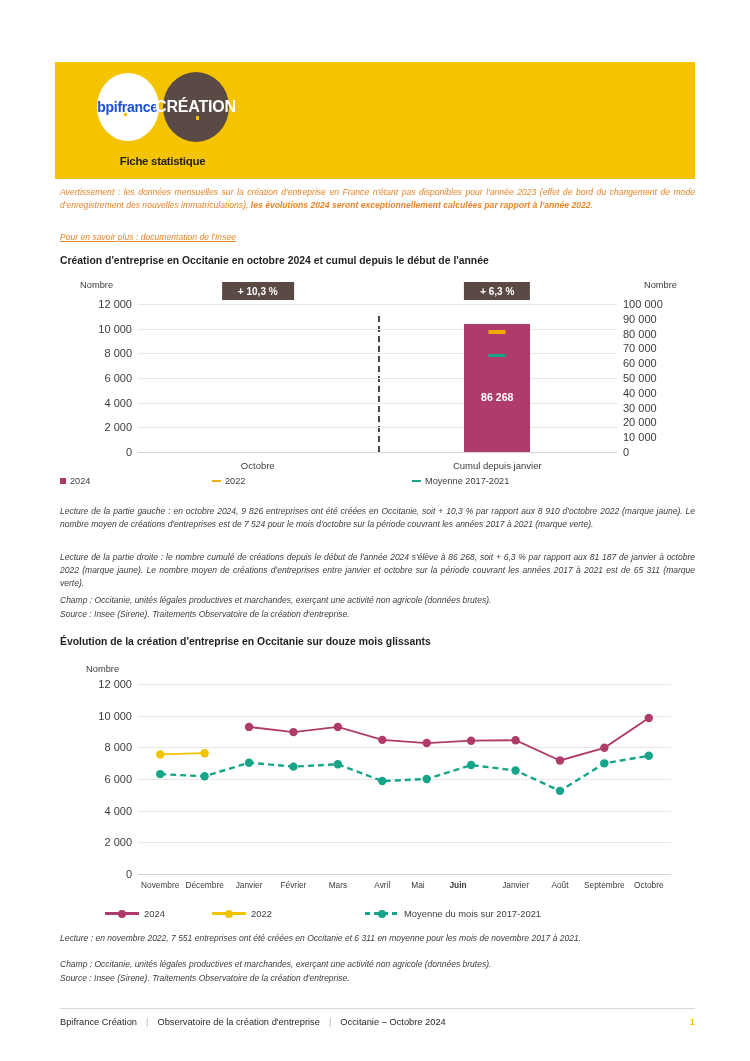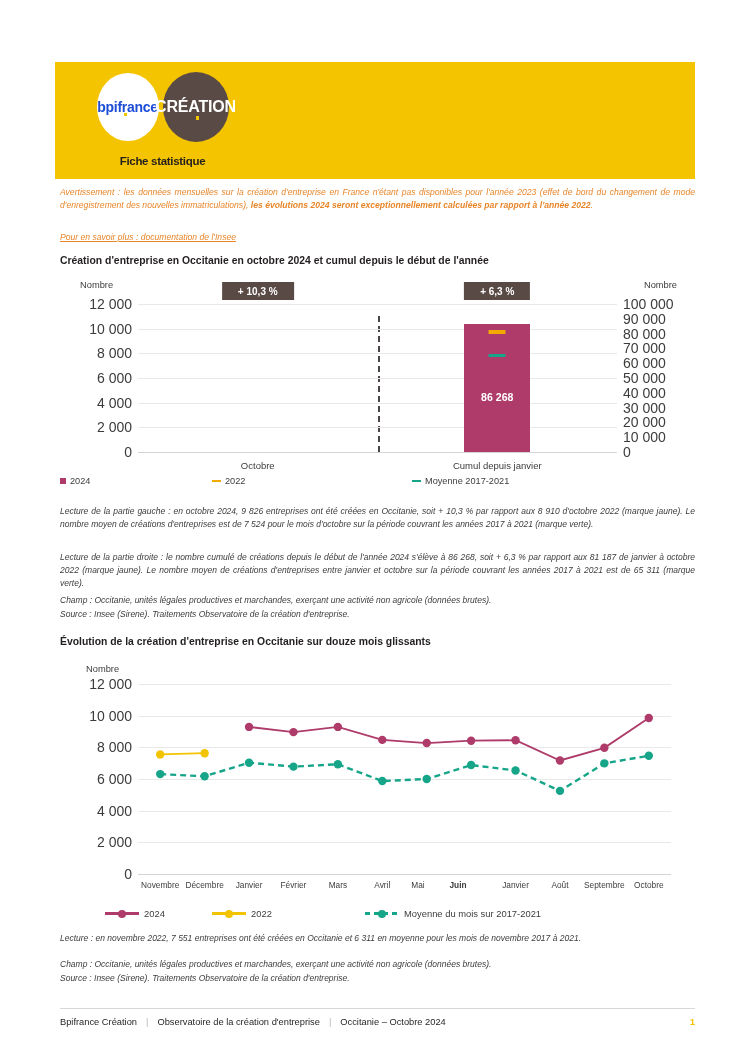--- a/index.html
+++ b/index.html
@@ -92,21 +92,21 @@
   .c1-ylabel-l { left: 20px; }
   .c1-ylabel-r { right: 18px; }
   .c1-plot {
     position: absolute; left: 78px; right: 78px; top: 24px; height: 148px;
   }
   .gridline {
     position: absolute; left: 0; right: 0; height: 1px; background: #e8e8e8;
   }
   .gridline.base { background: #d4d4d4; }
   .tick-l, .tick-r {
-    position: absolute; font-size: 14px; color: #3c3c3b; white-space: nowrap;
+    position: absolute; font-size: 11px; color: #3c3c3b; white-space: nowrap;
   }
   .tick-l { right: calc(100% + 6px); transform: translateY(-50%); }
   .tick-r { left: calc(100% + 6px); transform: translateY(-50%); }
   .divider-dash {
     position: absolute; top: 12px; bottom: 0; left: 50%; width: 0;
     border-left: 2.5px dashed #4A4442;
   }
   .bar {
     position: absolute; background: #AE3B69;
   }

